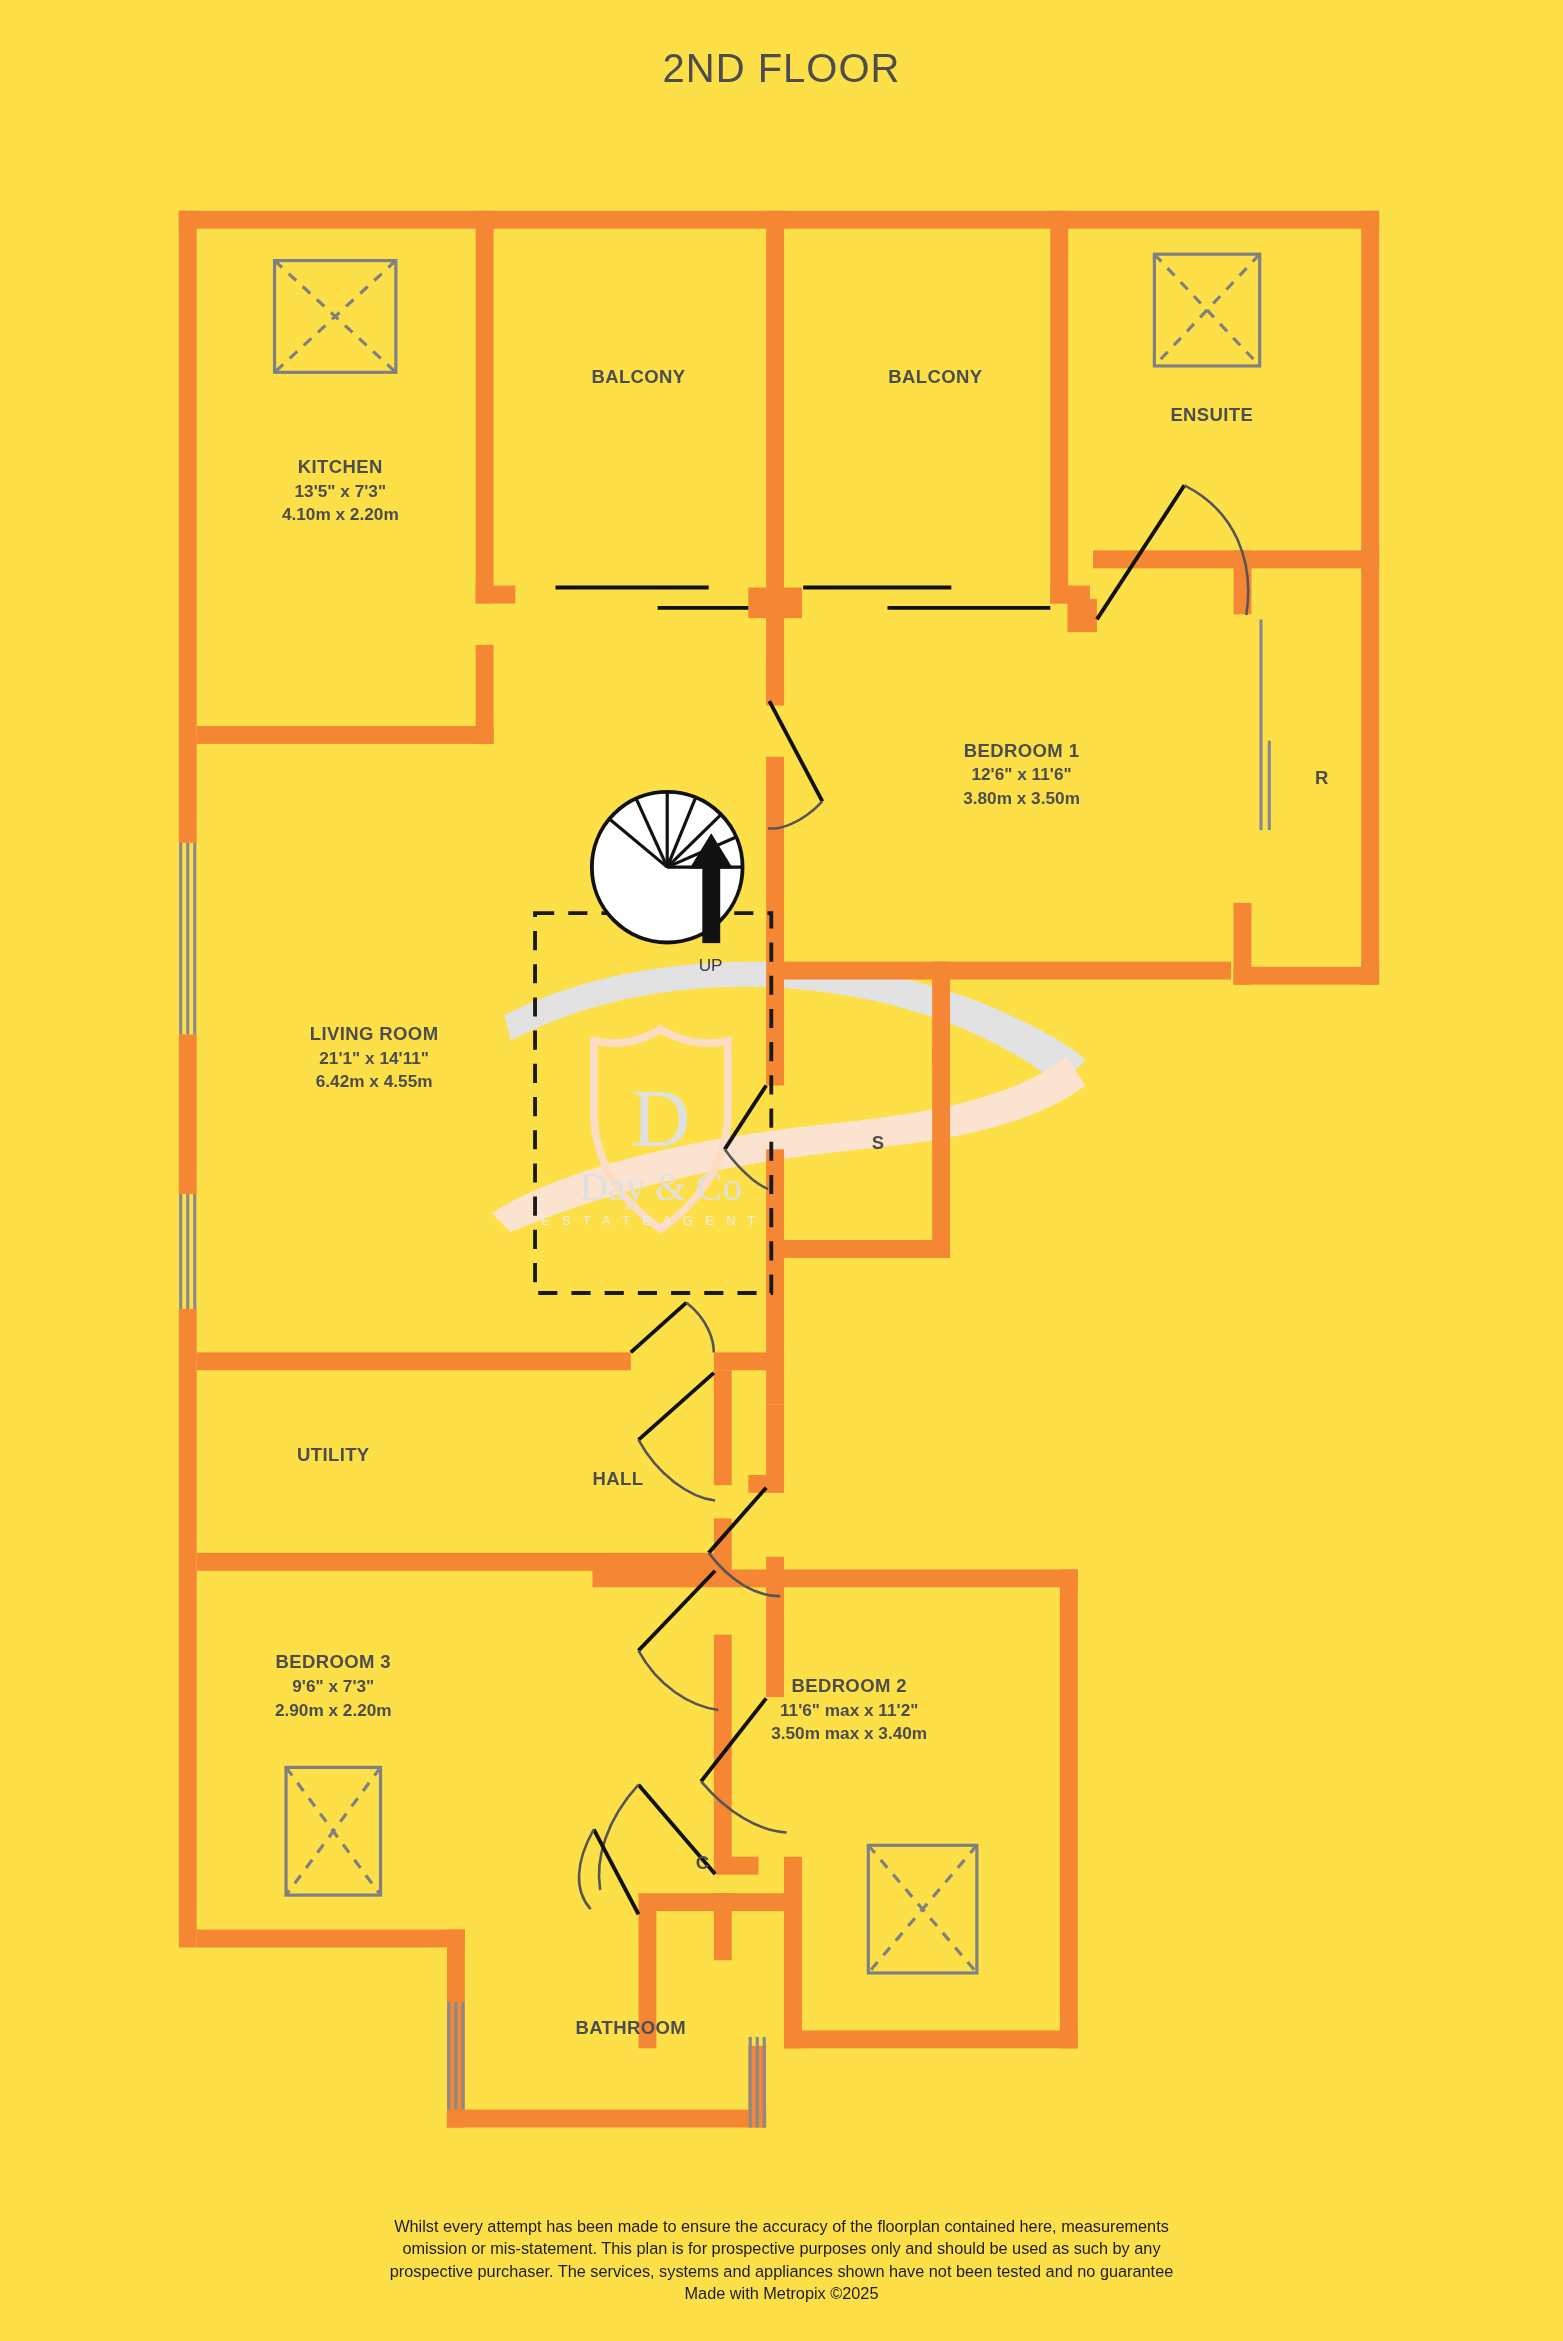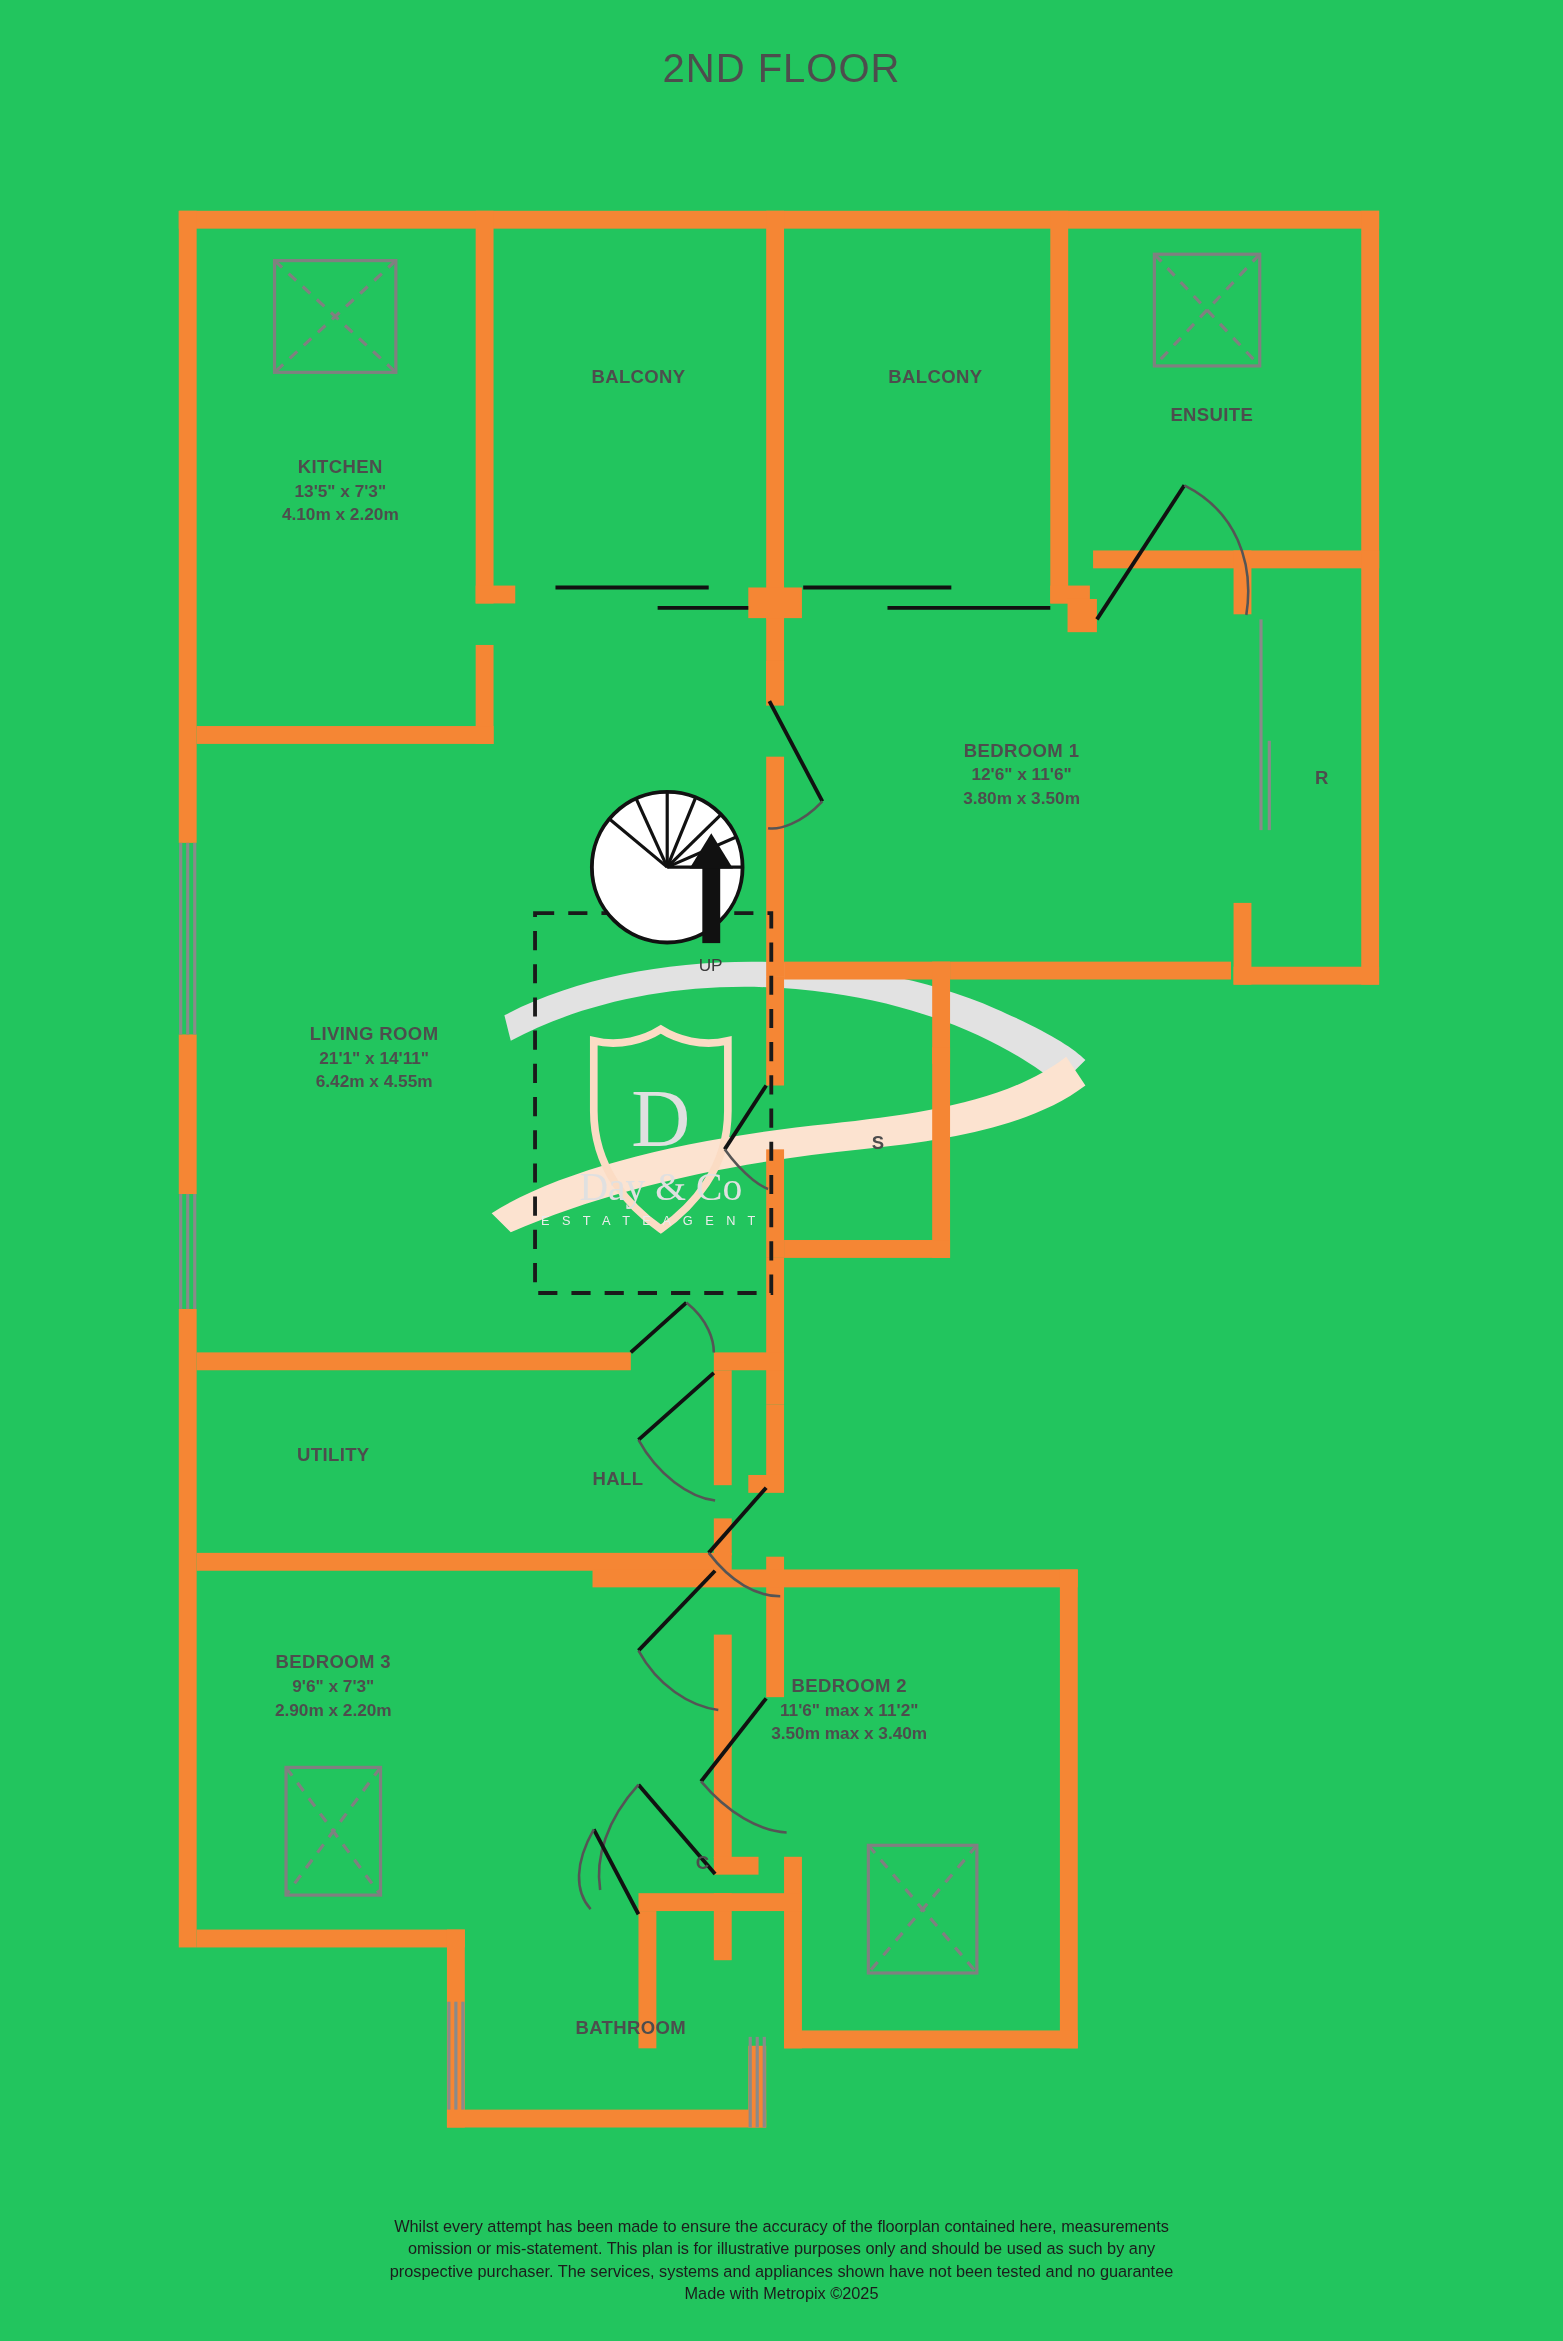--- a/index.html
+++ b/index.html
@@ -11,21 +11,21 @@
   body {
     width: 1563px;
     height: 2342px;
     position: relative;
     font-family: "Liberation Sans", sans-serif;
     overflow: hidden;
   }
   #floorplan-page {
     position: absolute;
     inset: 0;
-    background: #22c55e;
+    background: #fde047;
   }
   #plan-title {
     position: absolute;
     top: 46px;
     left: 0;
     width: 1563px;
     text-align: center;
     font-size: 40px;
     font-weight: 400;
     letter-spacing: 1px;
@@ -361,19 +361,19 @@
       <g>
         <line class="window-line" stroke="#3a3a3a" stroke-width="4" x1="1975" y1="970" x2="1975" y2="1300"></line>
         <line class="window-line" stroke="#3a3a3a" stroke-width="4" x1="1988" y1="1160" x2="1988" y2="1300"></line>
       </g>
 
     </svg>
   </div>
 
   <div id="footer-disclaimer">
     <div>Whilst every attempt has been made to ensure the accuracy of the floorplan contained here, measurements</div>
-    <div>omission or mis-statement. This plan is for illustrative purposes only and should be used as such by any</div>
+    <div>omission or mis-statement. This plan is for prospective purposes only and should be used as such by any</div>
     <div>prospective purchaser. The services, systems and appliances shown have not been tested and no guarantee</div>
     <div>Made with Metropix ©2025</div>
   </div>
 
 </div>
 
 
 </body></html>

